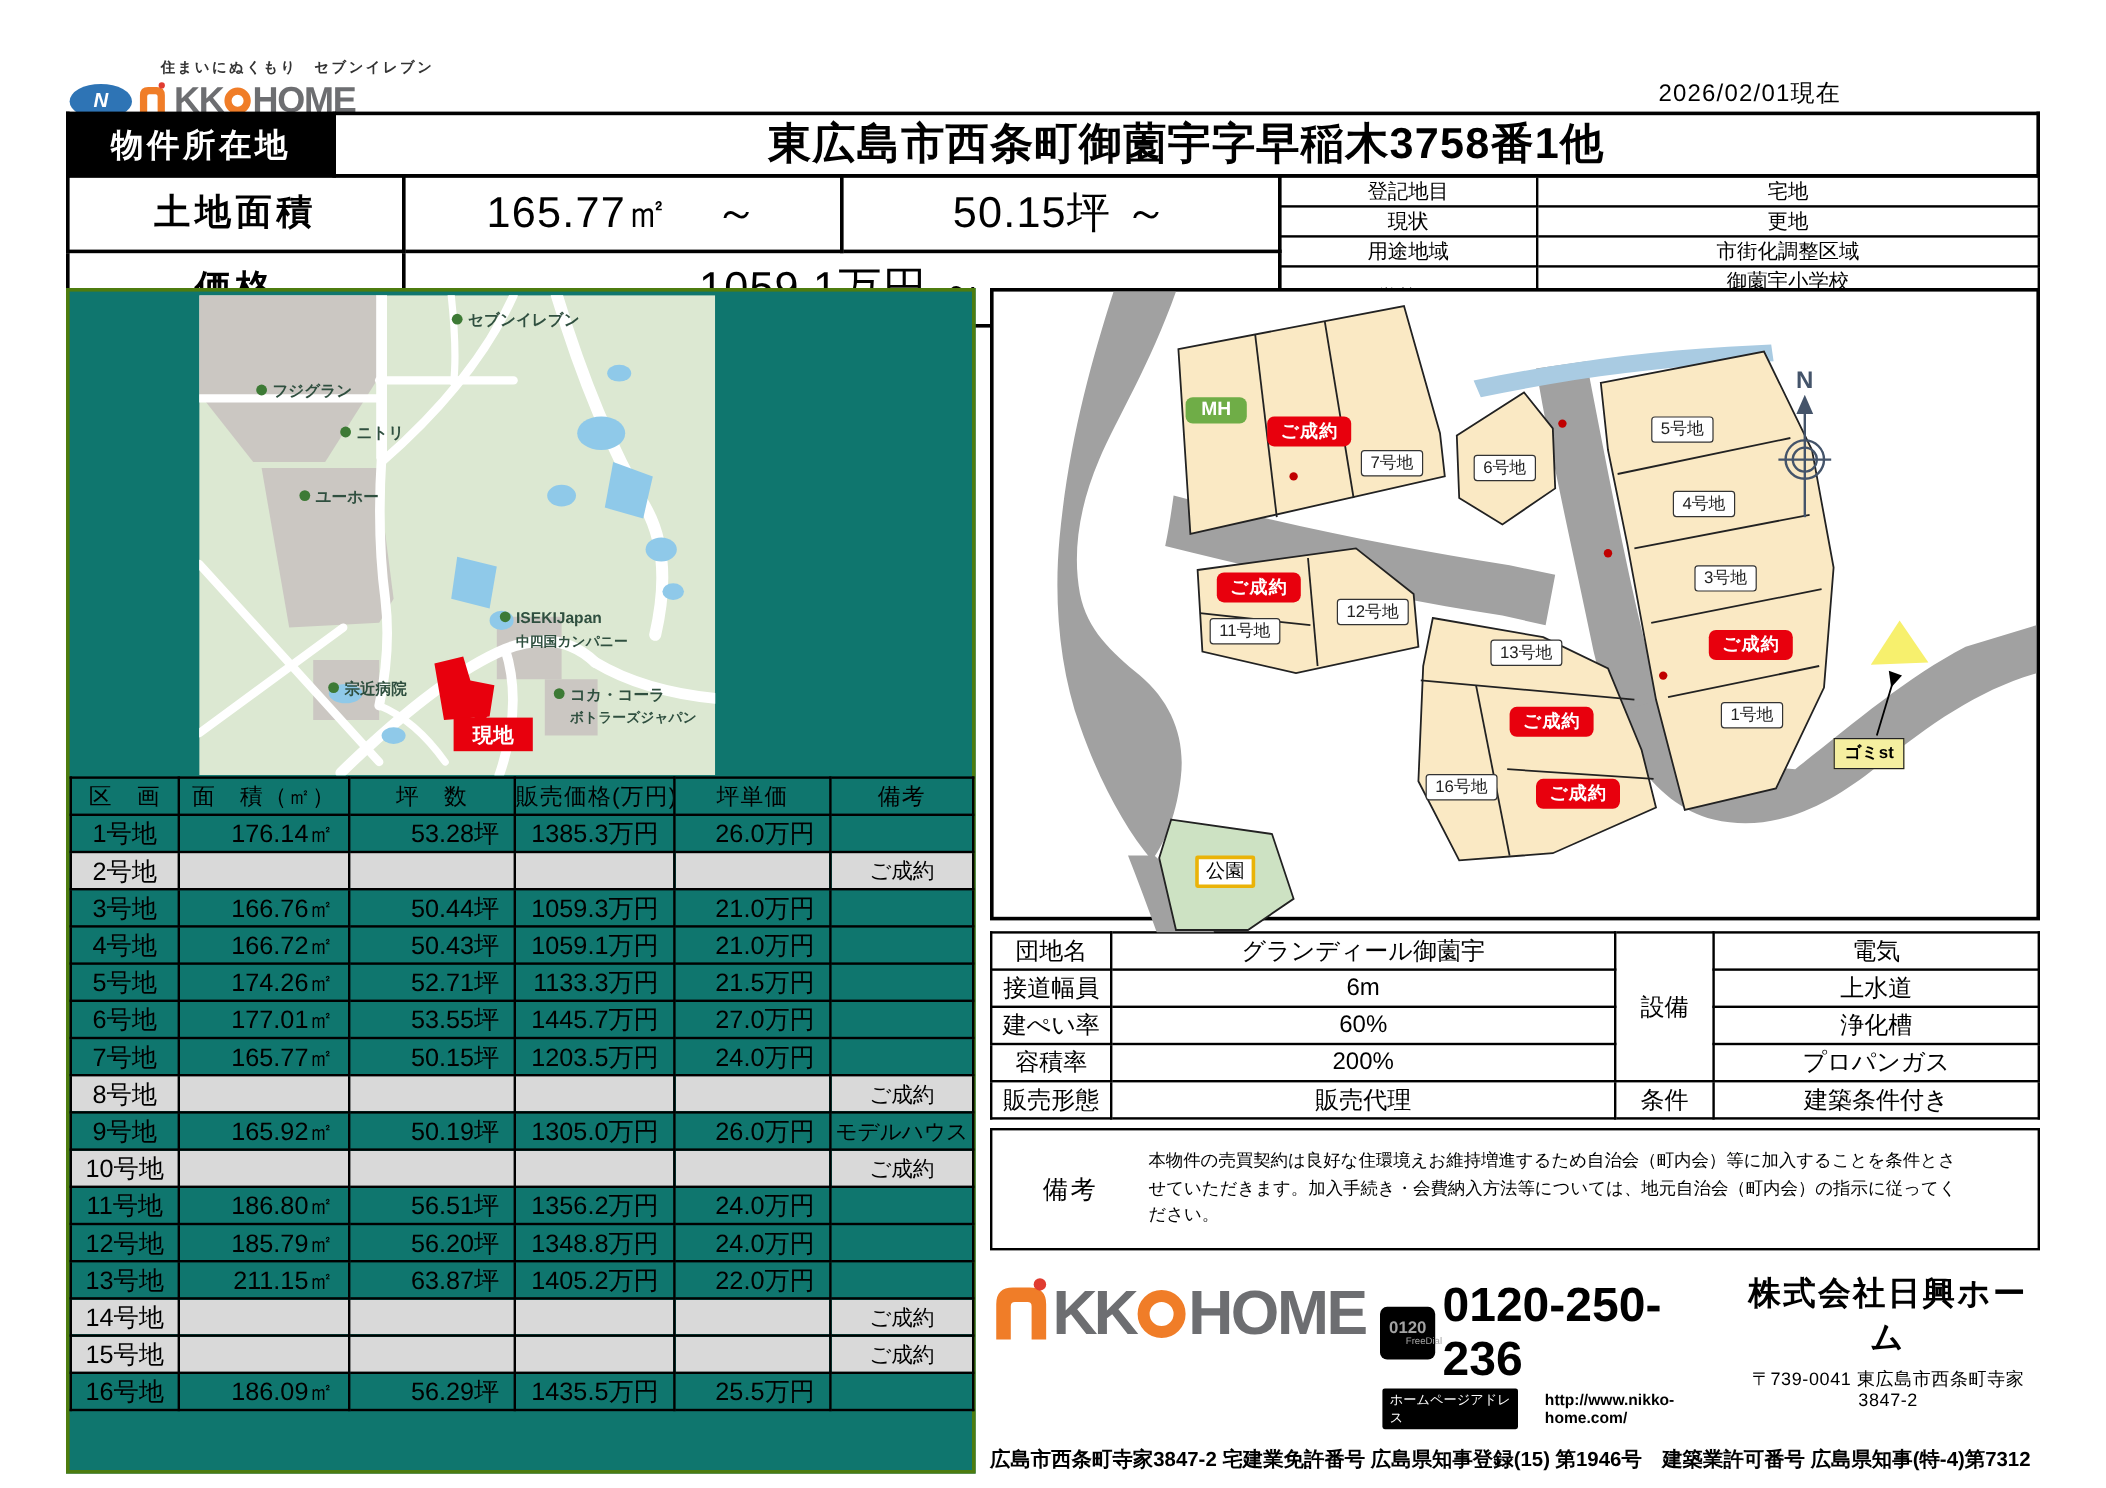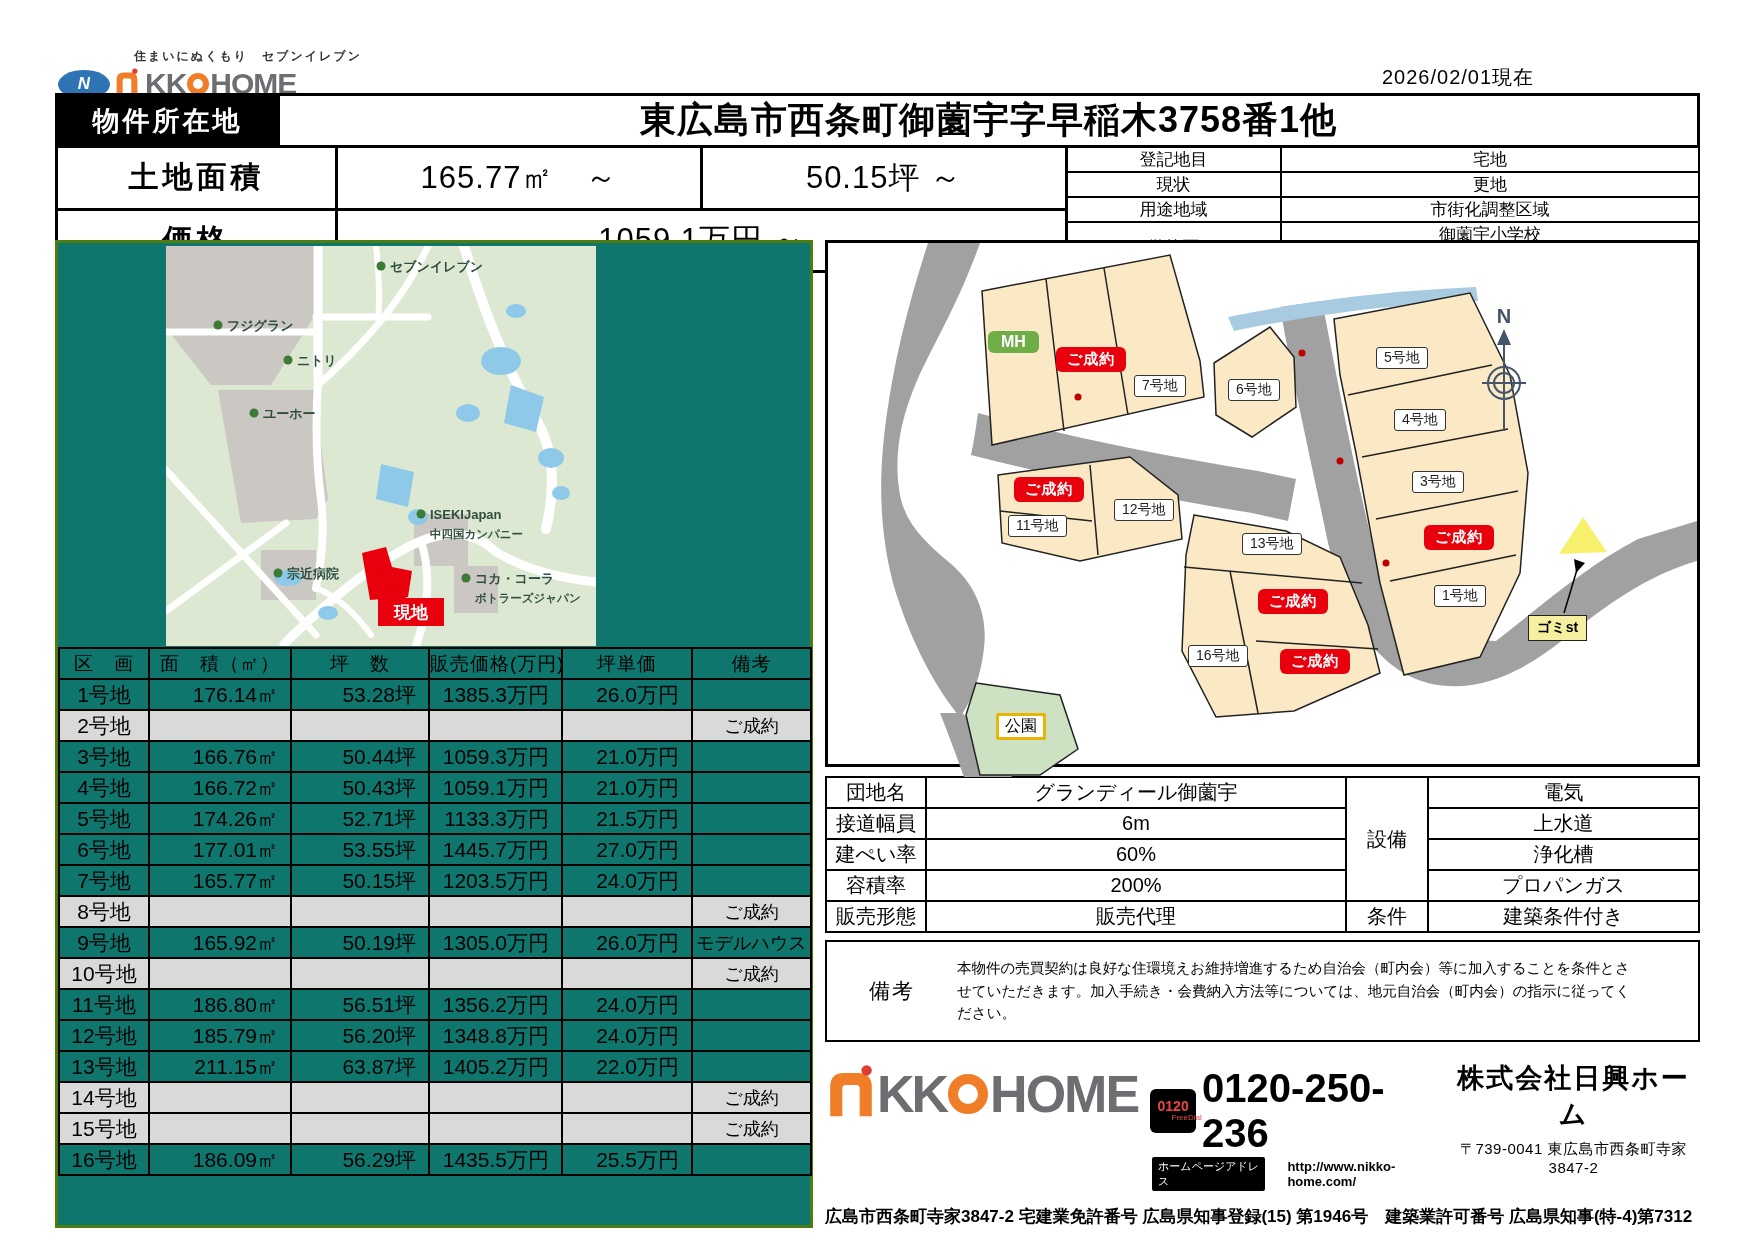--- a/index.html
+++ b/index.html
@@ -22,21 +22,21 @@
   .head-wrap { position:absolute; left:55px; top:93px; width:1645px; }
   table { border-collapse:collapse; table-layout:fixed; }
   .loc-tbl { width:100%; }
   .loc-tbl td { border:3px solid #000; height:44px; }
   .loc-label { width:222px; background:#000; color:#fff; text-align:center; font-size:27px; font-weight:bold; letter-spacing:3px; }
   .loc-value { text-align:center; font-size:36px; font-weight:bold; letter-spacing:1px; }
   .head-row2 { display:flex; margin-top:-3px; }
   .land-tbl { width:1010px; }
   .land-tbl td { border:3px solid #000; height:54px; text-align:center; }
   .land-lbl { font-size:30px; font-weight:bold; letter-spacing:4px; }
-  .land-val { font-size:31px; letter-spacing:1px; }
+  .land-val { font-size:36px; letter-spacing:1px; }
   .info-tbl { width:638px; margin-left:-3px; }
   .info-tbl td { border:2px solid #000; height:21px; text-align:center; font-size:17px; }
   .info-tbl tr:first-child td { border-top:3px solid #000; }
   .info-tbl td.ilbl { width:215px; }
 
   
   .content { position:absolute; left:55px; top:240px; width:1645px; height:988px; display:flex; }
   .left-col { width:758px; border:3px solid #4d7c0f; background:#0f766e; position:relative; }
   .map-area { position:relative; height:404px; }
   .map-svg { position:absolute; left:108px; top:3px; }
@@ -73,21 +73,21 @@
 
   
   .footer { margin-top:16px; }
   .footer-main { display:flex; align-items:flex-start; }
   .logo-big { display:flex; align-items:center; margin-top:6px; }
   .logo-big .kk { font-size:52px; font-weight:bold; color:var(--brand-gray); letter-spacing:-3px; }
   .logo-big .home { font-size:52px; font-weight:bold; color:var(--brand-gray); letter-spacing:-2px; }
   .logo-o-big { width:40px; height:40px; border:10px solid var(--brand-orange); border-radius:50%; margin:0 2px; }
   .phone-block { margin-left:12px; margin-top:8px; }
   .phone-row { display:flex; align-items:center; gap:6px; }
-  .freedial { width:46px; height:44px; background:#000; border-radius:6px; color:#ef4444; display:flex; flex-direction:column; align-items:center; justify-content:center; line-height:1.1; }
+  .freedial { width:46px; height:44px; background:#000; border-radius:6px; color:#a3a3a3; display:flex; flex-direction:column; align-items:center; justify-content:center; line-height:1.1; }
   .freedial .fd-num { font-size:14px; font-weight:bold; }
   .freedial .fd-txt { font-size:8px;padding-left:27px; }
   .phone-num { font-size:40px; font-weight:bold; letter-spacing:0px; }
   .homepage-row { display:flex; align-items:center; gap:22px; margin-top:1px; margin-left:2px; }
   .hp-badge { background:#000; color:#fff; font-size:11px; padding:2px 6px; border-radius:2px; }
   .hp-url { font-size:13px; font-weight:bold; }
   .company-block { margin-left:auto; text-align:center; margin-top:2px; }
   .company-name { font-size:27px; font-weight:bold; letter-spacing:2px; }
   .company-addr { font-size:15px; margin-top:8px; letter-spacing:0.5px; }
   .license-line { margin-top:14px; font-size:17px; font-weight:bold; white-space:nowrap; letter-spacing:0px; }

